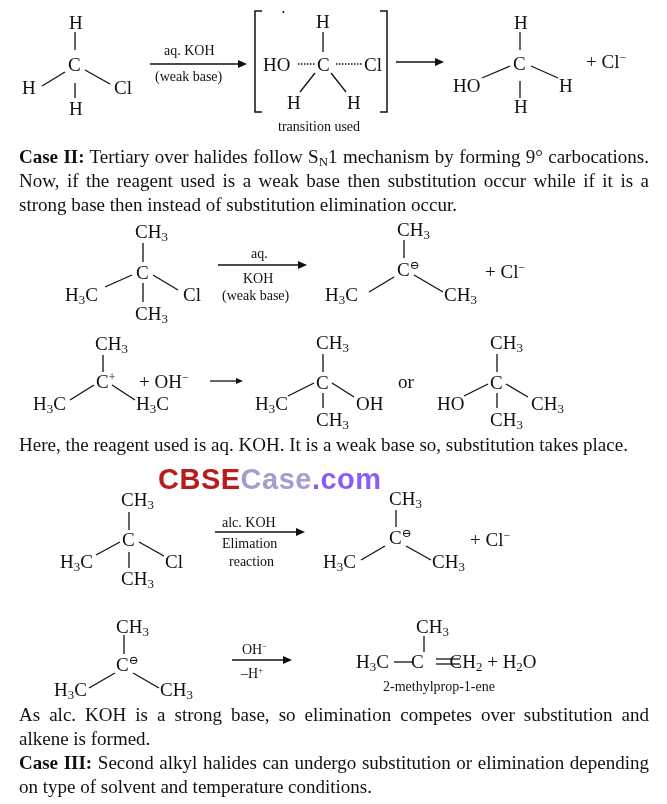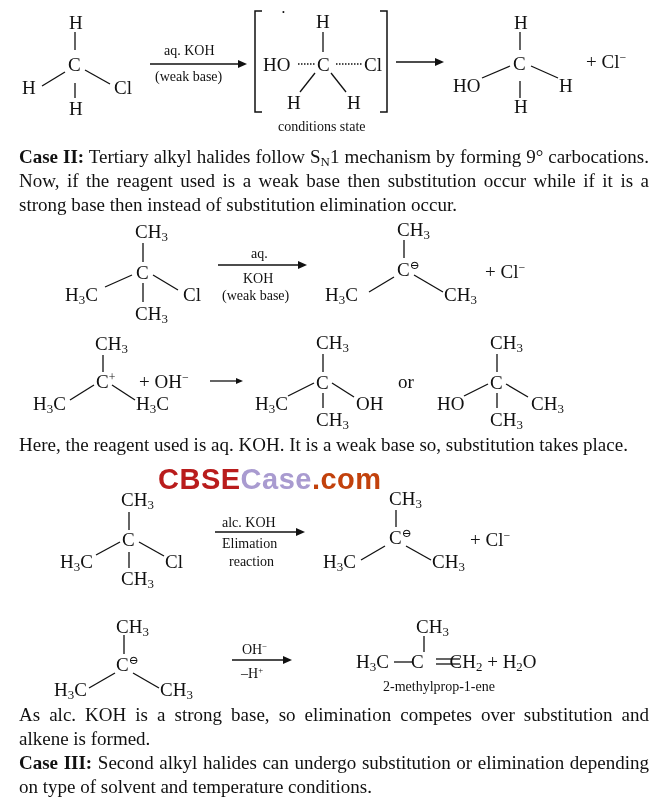--- a/index.html
+++ b/index.html
@@ -51,31 +51,31 @@
   <span class="abs chem" style="left:69px;top:99px">H</span>
   <span class="abs small" style="left:164px;top:44px">aq. KOH</span>
   <span class="abs small" style="left:155px;top:70px">(weak base)</span>
   <span class="abs" style="left:282px;top:8px;font-size:8px">•</span>
   <span class="abs chem" style="left:316px;top:12px">H</span>
   <span class="abs chem" style="left:263px;top:55px">HO</span>
   <span class="abs chem" style="left:317px;top:55px">C</span>
   <span class="abs chem" style="left:364px;top:55px">Cl</span>
   <span class="abs chem" style="left:287px;top:93px">H</span>
   <span class="abs chem" style="left:347px;top:93px">H</span>
-  <span class="abs small" style="left:278px;top:120px">conditions state</span>
+  <span class="abs small" style="left:278px;top:120px">transition used</span>
   <span class="abs chem" style="left:514px;top:13px">H</span>
   <span class="abs chem" style="left:513px;top:54px">C</span>
   <span class="abs chem" style="left:453px;top:76px">HO</span>
   <span class="abs chem" style="left:559px;top:76px">H</span>
   <span class="abs chem" style="left:514px;top:97px">H</span>
   <span class="abs chem" style="left:586px;top:52px"><span>+ Cl</span><sup>−</sup></span>
 </div>
 
 <div class="para" style="top:145px">
-  <b>Case II:</b><span> Tertiary alkyl halides follow S</span><sub>N</sub><span>1 mechanism by forming 9° carbocations. Now, if the reagent used is a weak base then substitution occur while if it is a strong base then instead of substitution elimination occur.</span>
+  <b>Case II:</b><span> Tertiary over halides follow S</span><sub>N</sub><span>1 mechanism by forming 9° carbocations. Now, if the reagent used is a weak base then substitution occur while if it is a strong base then instead of substitution elimination occur.</span>
 </div>
 
 <div>
   <svg class="bonds" width="667" height="804">
     <line x1="143" y1="243" x2="143" y2="262"></line>
     <line x1="143" y1="283" x2="143" y2="302"></line>
     <line x1="105" y1="287" x2="132" y2="275"></line>
     <line x1="153" y1="275" x2="178" y2="290"></line>
     <line x1="218" y1="265" x2="298" y2="265"></line>
     <polygon points="298,261 307,265 298,269" fill="#111"></polygon>
@@ -127,21 +127,21 @@
   <span class="abs chem" style="left:398px;top:372px">or</span>
   <span class="abs chem" style="left:490px;top:333px">CH<sub>3</sub></span>
   <span class="abs chem" style="left:490px;top:373px">C</span>
   <span class="abs chem" style="left:437px;top:394px">HO</span>
   <span class="abs chem" style="left:531px;top:394px">CH<sub>3</sub></span>
   <span class="abs chem" style="left:490px;top:410px">CH<sub>3</sub></span>
 </div>
 
 <div class="para" style="top:433px">Here, the reagent used is aq. KOH. It is a weak base so, substitution takes place.</div>
 
-<div class="watermark" style="left:158px;top:463px"><span style="color:#b91c1c">CBSE</span><span style="color:#a99bd0">Case</span><span style="color:#c2410c">.com</span></div>
+<div class="watermark" style="left:158px;top:463px"><span style="color:#b91c1c">CBSE</span><span style="color:#a99bd0">Case</span><span style="color:#8b5cf6">.com</span></div>
 
 <div>
   <svg class="bonds" width="667" height="804">
     <line x1="129" y1="512" x2="129" y2="530"></line>
     <line x1="129" y1="552" x2="129" y2="568"></line>
     <line x1="96" y1="555" x2="120" y2="542"></line>
     <line x1="139" y1="542" x2="164" y2="556"></line>
     <line x1="215" y1="532" x2="296" y2="532"></line>
     <polygon points="296,528 305,532 296,536" fill="#111"></polygon>
     <line x1="396" y1="510" x2="396" y2="527"></line>

